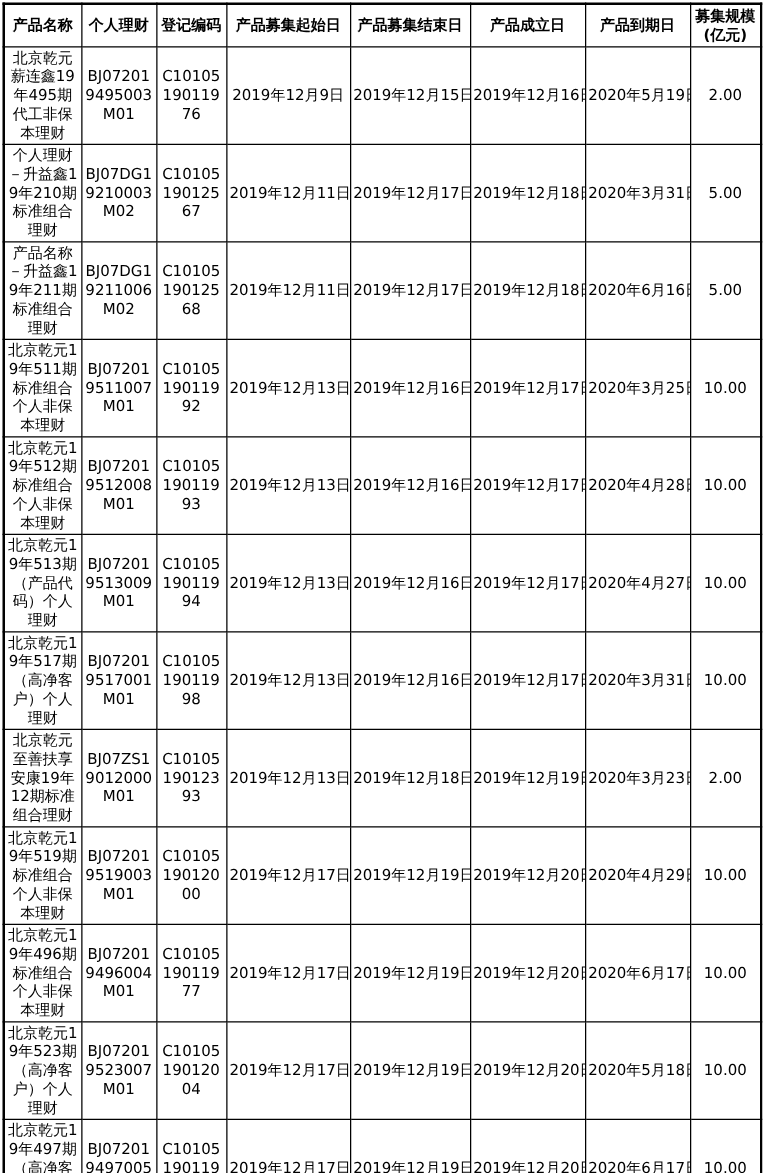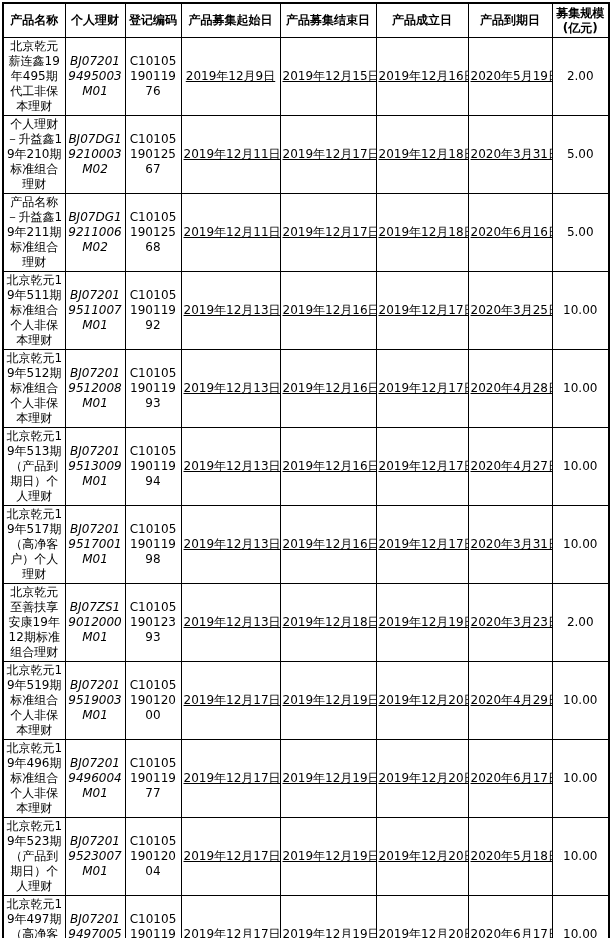--- a/index.html
+++ b/index.html
@@ -33,23 +33,23 @@
     overflow: hidden;
     font-weight: normal;
   }
   table.products thead th {
     height: 31px;
     font-weight: bold;
   }
   th.col-scale { white-space: pre-line; margin-top: 44px; }
   tbody tr { height: 75px; }
   td.c-name { word-break: break-all; }
-  td.c-code { word-break: break-all; font-style: italic; }
+  td.c-code { word-break: break-all; }
   td.c-reg  { word-break: break-all; text-align: left; }
-  td.c-date { white-space: nowrap; text-decoration: underline; }
+  td.c-date { white-space: nowrap; }
   td.c-scale { white-space: nowrap; }
 </style>
 </head>
 <body>
 
 <div class="page">
   <table class="products">
     <colgroup>
       <col style="width:62px">
       <col style="width:60px">
@@ -118,21 +118,21 @@
     <td class="c-name">北京乾元19年512期标准组合个人非保本理财</td>
     <td class="c-code">BJ072019512008M01</td>
     <td class="c-reg">C1010519011993</td>
     <td class="c-date">2019年12月13日</td>
     <td class="c-date">2019年12月16日</td>
     <td class="c-date">2019年12月17日</td>
     <td class="c-date">2020年4月28日</td>
     <td class="c-scale">10.00</td>
   </tr>
         <tr>
-    <td class="c-name">北京乾元19年513期（产品到期日）个人理财</td>
+    <td class="c-name">北京乾元19年513期（产品代码）个人理财</td>
     <td class="c-code">BJ072019513009M01</td>
     <td class="c-reg">C1010519011994</td>
     <td class="c-date">2019年12月13日</td>
     <td class="c-date">2019年12月16日</td>
     <td class="c-date">2019年12月17日</td>
     <td class="c-date">2020年4月27日</td>
     <td class="c-scale">10.00</td>
   </tr>
         <tr>
     <td class="c-name">北京乾元19年517期（高净客户）个人理财</td>
@@ -168,21 +168,21 @@
     <td class="c-name">北京乾元19年496期标准组合个人非保本理财</td>
     <td class="c-code">BJ072019496004M01</td>
     <td class="c-reg">C1010519011977</td>
     <td class="c-date">2019年12月17日</td>
     <td class="c-date">2019年12月19日</td>
     <td class="c-date">2019年12月20日</td>
     <td class="c-date">2020年6月17日</td>
     <td class="c-scale">10.00</td>
   </tr>
         <tr>
-    <td class="c-name">北京乾元19年523期（产品到期日）个人理财</td>
+    <td class="c-name">北京乾元19年523期（高净客户）个人理财</td>
     <td class="c-code">BJ072019523007M01</td>
     <td class="c-reg">C1010519012004</td>
     <td class="c-date">2019年12月17日</td>
     <td class="c-date">2019年12月19日</td>
     <td class="c-date">2019年12月20日</td>
     <td class="c-date">2020年5月18日</td>
     <td class="c-scale">10.00</td>
   </tr>
         <tr>
     <td class="c-name">北京乾元19年497期（高净客户）个人理财</td>

